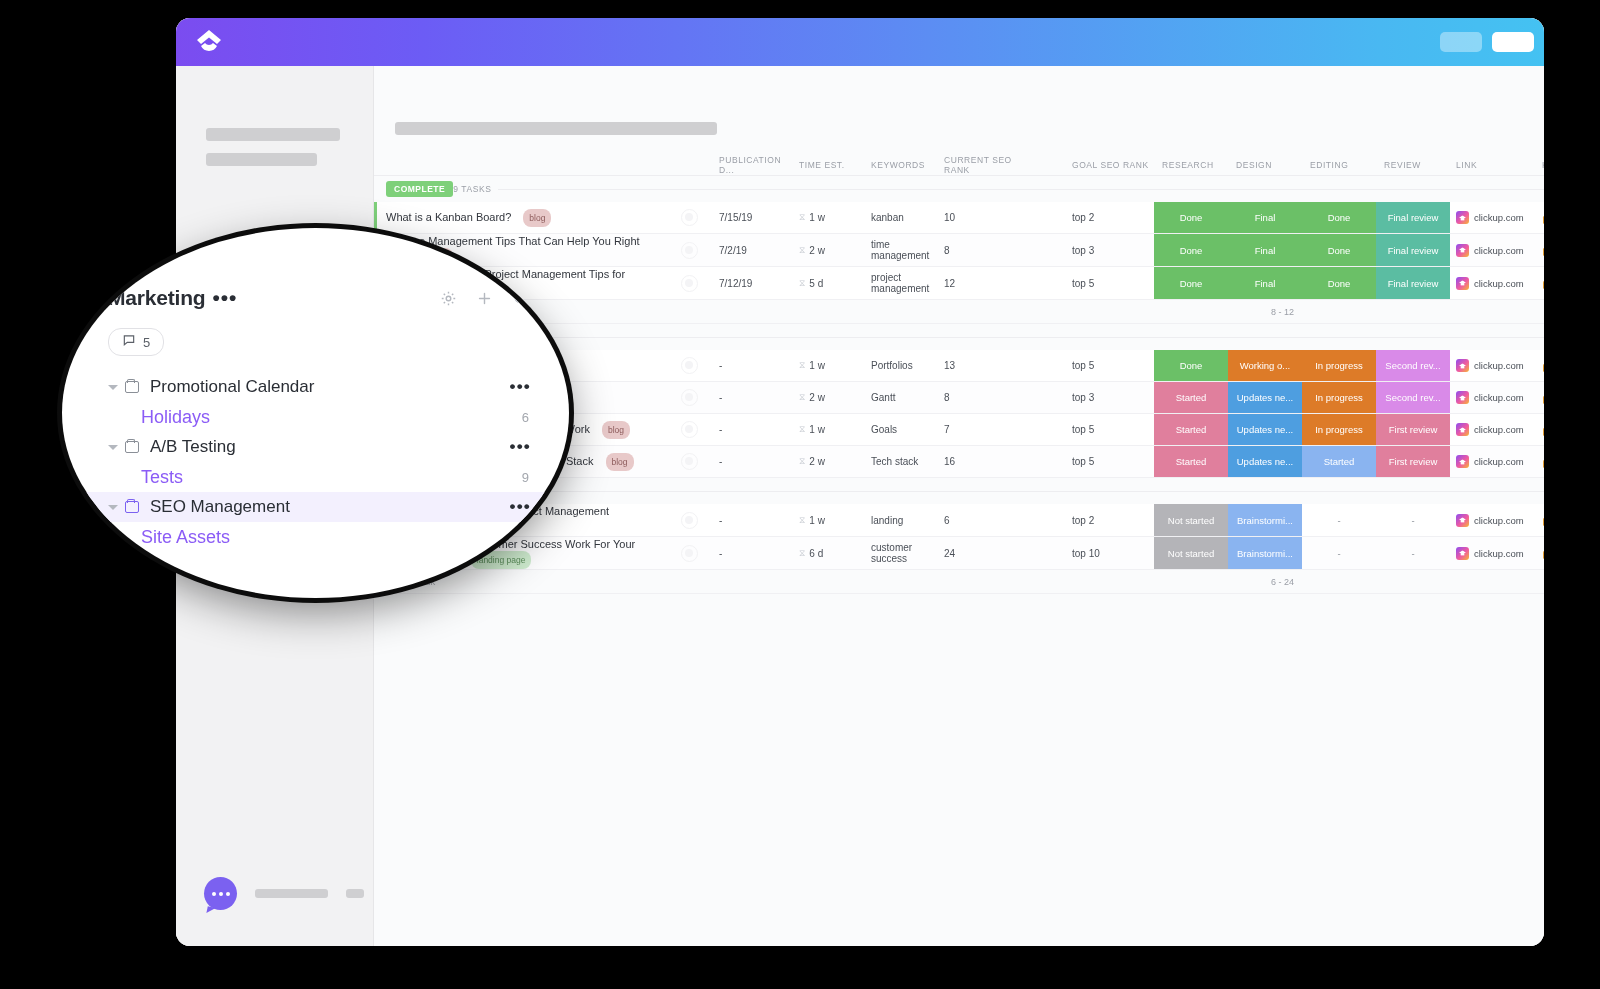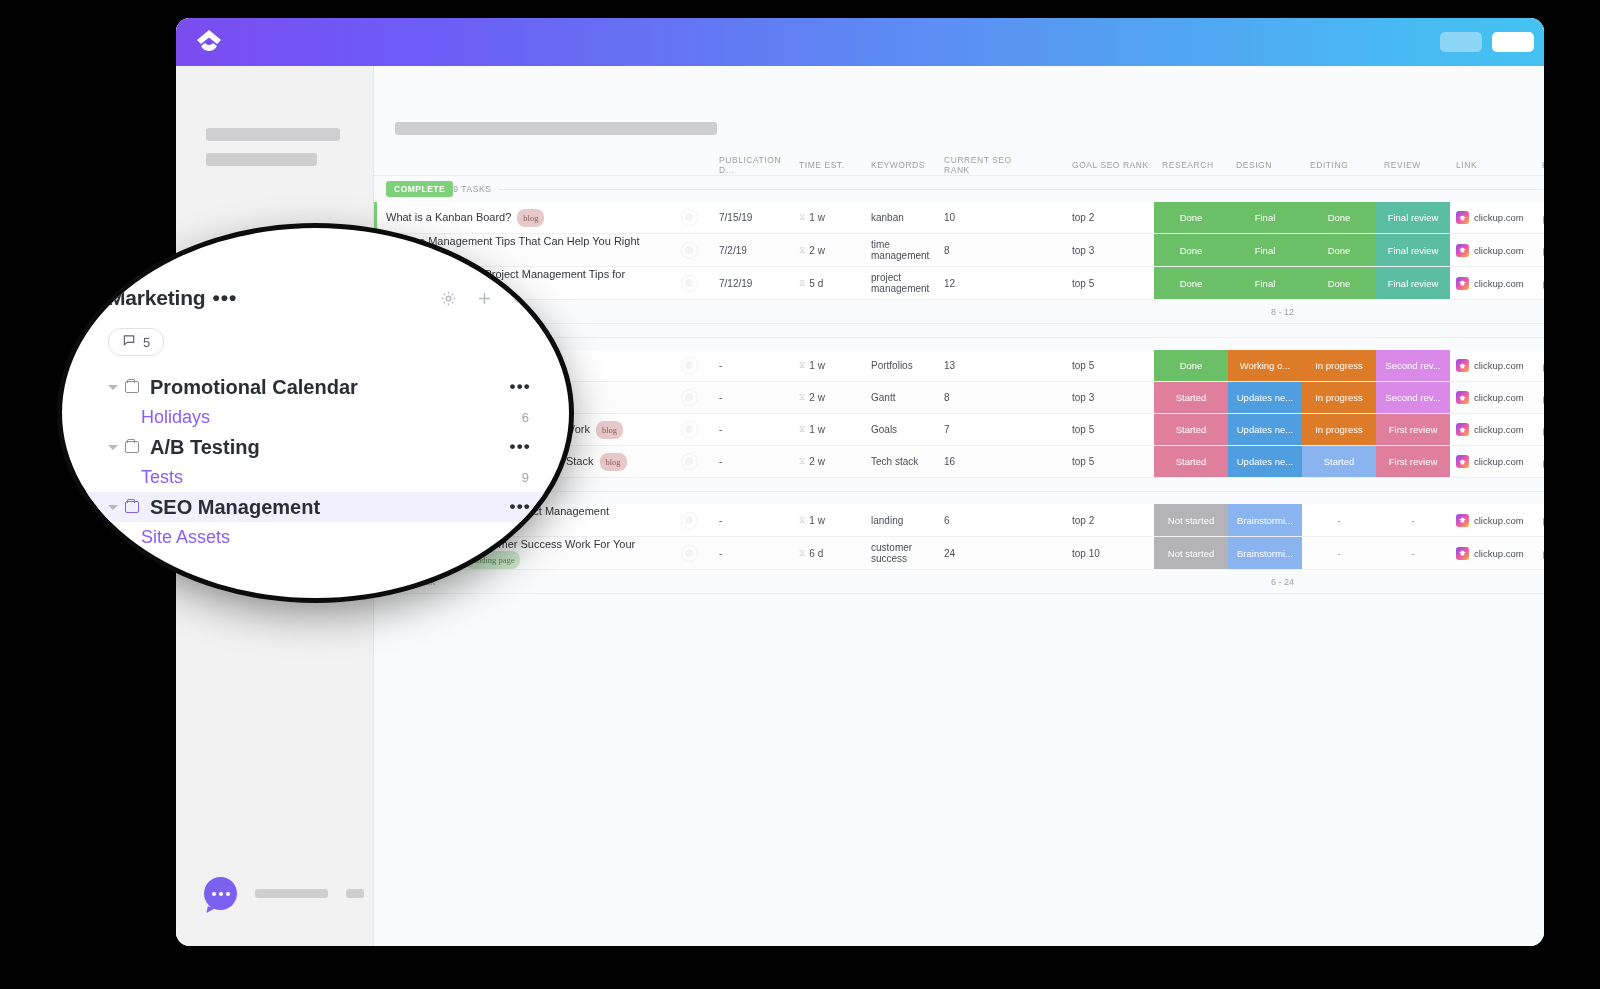--- a/index.html
+++ b/index.html
@@ -87,21 +87,21 @@
   .c-link  { width:92px;  flex:0 0 92px;  display:flex; align-items:center; padding-left:6px;}
   .c-diff  { width:120px; flex:0 0 120px; display:flex; align-items:center; gap:2px; }
 
   .col-head .c-name { padding-left:0; }
   .col-head .c-st, .col-head .c-link, .col-head .c-diff { justify-content:flex-start; }
   .col-head .c-st { padding-left:8px; }
 
   .task-title { font-size:11px; color:#32363d; line-height:14px; }
   .cell-txt { font-size:10px; color:#4a4f57; }
 
-  .tag { display:inline-block; font-size:8.5px; padding:2px 6px; border-radius:8px; margin-left:6px; vertical-align:middle;font-family:Liberation Serif, serif;}
+  .tag { display:inline-block; font-size:8.5px; padding:2px 6px; border-radius:8px; margin-left:12px; vertical-align:middle;}
   .tag.blog { background:#e8c9c9; color:#8d5b5b; }
   .tag.landing { background:#cfeccf; color:#5c8f5c; }
 
   .avatar-ghost { width:17px;height:17px;border-radius:50%;border:1.5px solid #f2f2f4; position:relative;}
   .avatar-ghost:after{content:"";position:absolute;left:3px;top:3px;width:8px;height:8px;border-radius:50%;background:#f4f4f6;}
 
   .hourglass { font-size:9px; color:#c8ccd2; margin-right:4px; }
 
   .status-cell { width:100%; height:100%; display:flex; align-items:center; justify-content:center;
                  font-size:9.5px; color:#ffffff; }
@@ -160,21 +160,21 @@
   .mg-list { margin-top: 16px; }
   .mg-item { display:flex; align-items:center; height:30px; padding-left:46px; position:relative;}
   .mg-item.selected { background:#f3f0fe; }
   .mg-item.selected:before { content:""; position:absolute; left:0; top:0; bottom:0; width:3.5px; background:#7b61f0; }
   .mg-caret { width:0;height:0;border-left:5px solid transparent;border-right:5px solid transparent;
               border-top:5.5px solid #b4b8bf; margin-right:7px;}
   .mg-folder { width:14px;height:12px;border:1.6px solid #8a8f97;border-radius:2px;margin-right:11px;position:relative;}
   .mg-folder:before{content:"";position:absolute;left:1px;top:-3.4px;width:6px;height:3px;border:1.6px solid #8a8f97;border-bottom:none;border-radius:2px 2px 0 0;}
   .mg-folder.active { border-color:#7b61f0; }
   .mg-folder.active:before { border-color:#7b61f0; }
-  .mg-name { font-size:20px; font-weight:bold; color:#2a2e35; }
+  .mg-name { font-size:17px; font-weight:normal; color:#2a2e35; }
   .mg-sub { font-size:18px; color:#8b5cf6; padding-left:33px; }
   .mg-right { margin-left:auto; padding-right:40px; font-size:13px; color:#a3a7ae; }
   .mg-ellipsis { margin-left:auto; padding-right:38px; font-size:17px; font-weight:bold; color:#2a2e35; letter-spacing:1.2px;}
 </style>
 </head>
 <body>
 
 <div id="stage">
 
   <div id="window">

